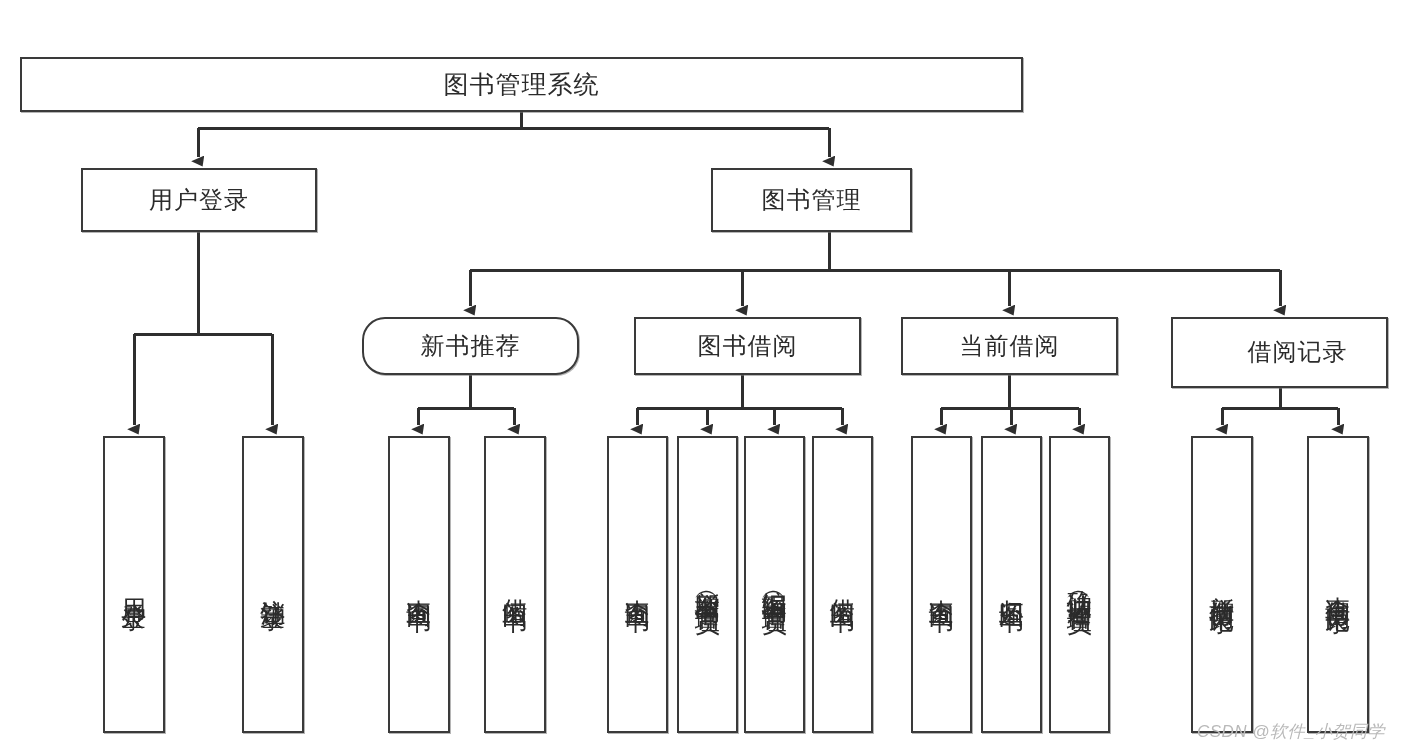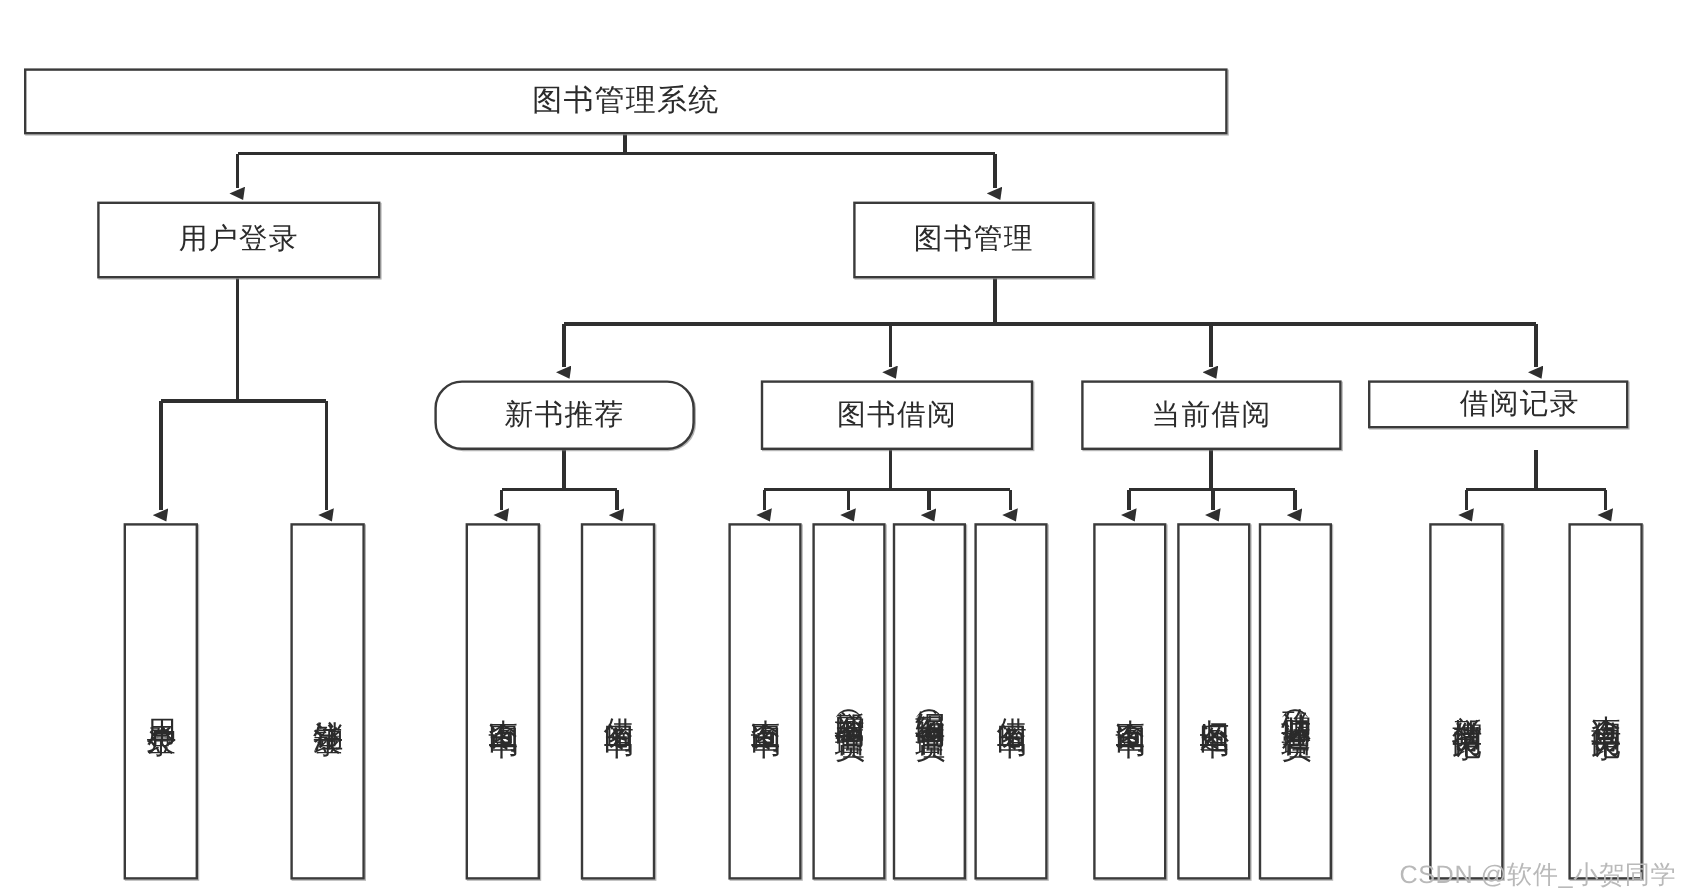--- a/index.html
+++ b/index.html
@@ -59,27 +59,28 @@
     writing-mode: vertical-rl;
     text-orientation: upright;
     font-size: 25px;
     line-height: 1.05;
     letter-spacing: 3px;
     white-space: nowrap;
     max-height: 100%;
   }
   #watermark {
     position: absolute;
-    right: 8px;
+    right: 20px;
     bottom: 4px;
-    font-size: 21px;
+    font-size: 17px;
     color: #b9b9b9;
     letter-spacing: 0.5px;
     white-space: nowrap;
     user-select: none;
+    font-style: italic;
   }
 </style>
 </head>
 <body>
 
 <div id="canvas">
 
   <svg id="wires" viewBox="0 0 1405 747" width="1405" height="747" xmlns="http://www.w3.org/2000/svg">
     <defs>
       <marker id="arrow" markerWidth="11" markerHeight="13" refX="1.4" refY="6.2" orient="auto" markerUnits="userSpaceOnUse">
@@ -143,21 +144,21 @@
 
   <div class="node horiz" style="left:362px; top:317px; width:217px; height:58px;border-radius:23px;">
     <span class="label">新书推荐</span>
   </div>
   <div class="node horiz" style="left:634px; top:317px; width:227px; height:58px;">
     <span class="label">图书借阅</span>
   </div>
   <div class="node horiz" style="left:901px; top:317px; width:217px; height:58px;">
     <span class="label">当前借阅</span>
   </div>
-  <div class="node horiz" style="left:1140px; top:317px; width:217px; height:40px;padding-left:36px;">
+  <div class="node horiz" style="left:1171px; top:317px; width:217px; height:71px;padding-left:36px;">
     <span class="label">借阅记录</span>
   </div>
 
   <div class="node vert" style="left:103px; top:436px; width:62px; height:297px;">
     <span class="label">用户登录</span>
   </div>
   <div class="node vert" style="left:242px; top:436px; width:62px; height:297px;">
     <span class="label">注销登录</span>
   </div>
 

